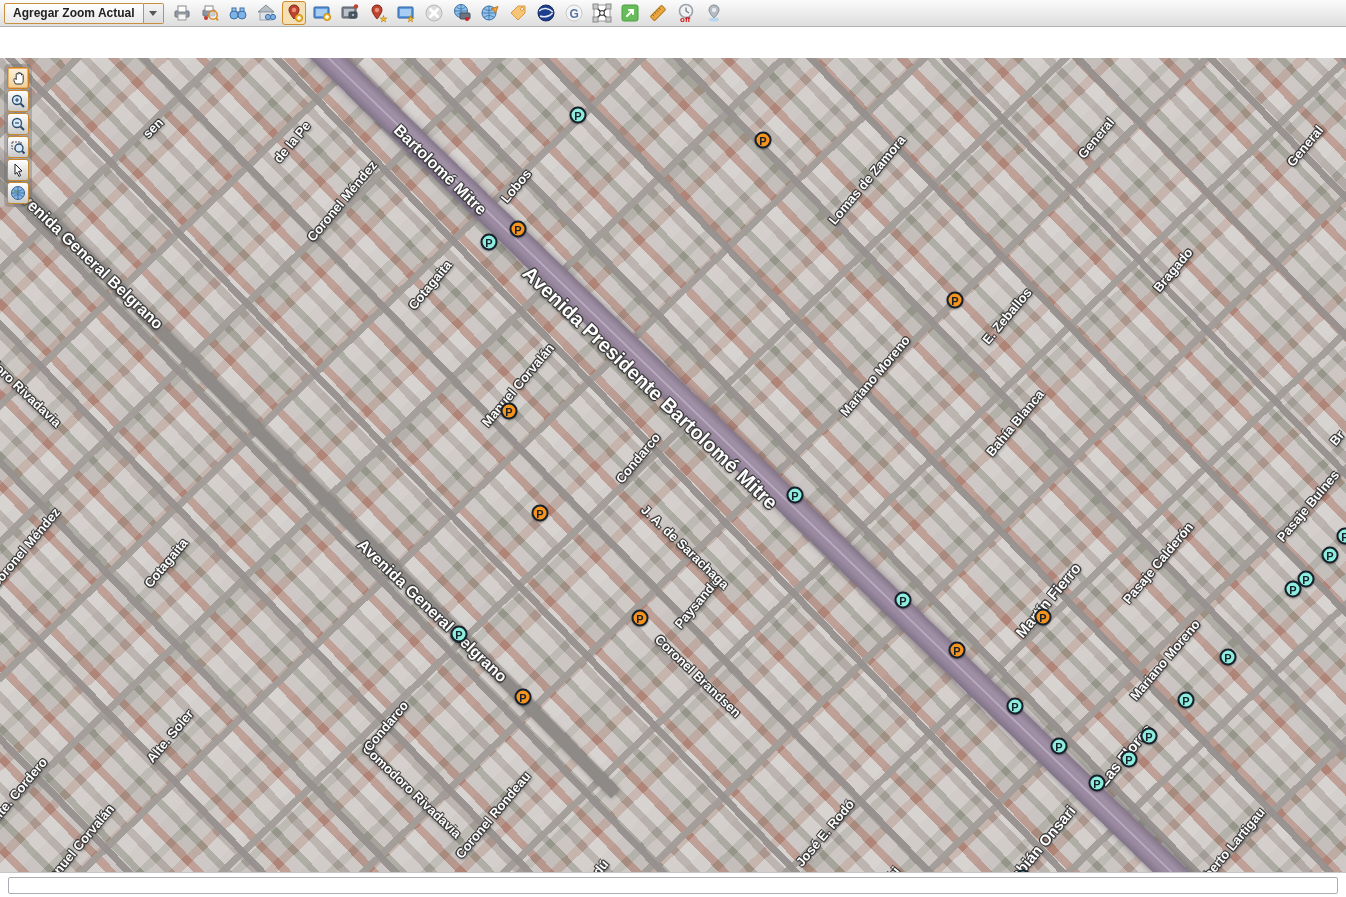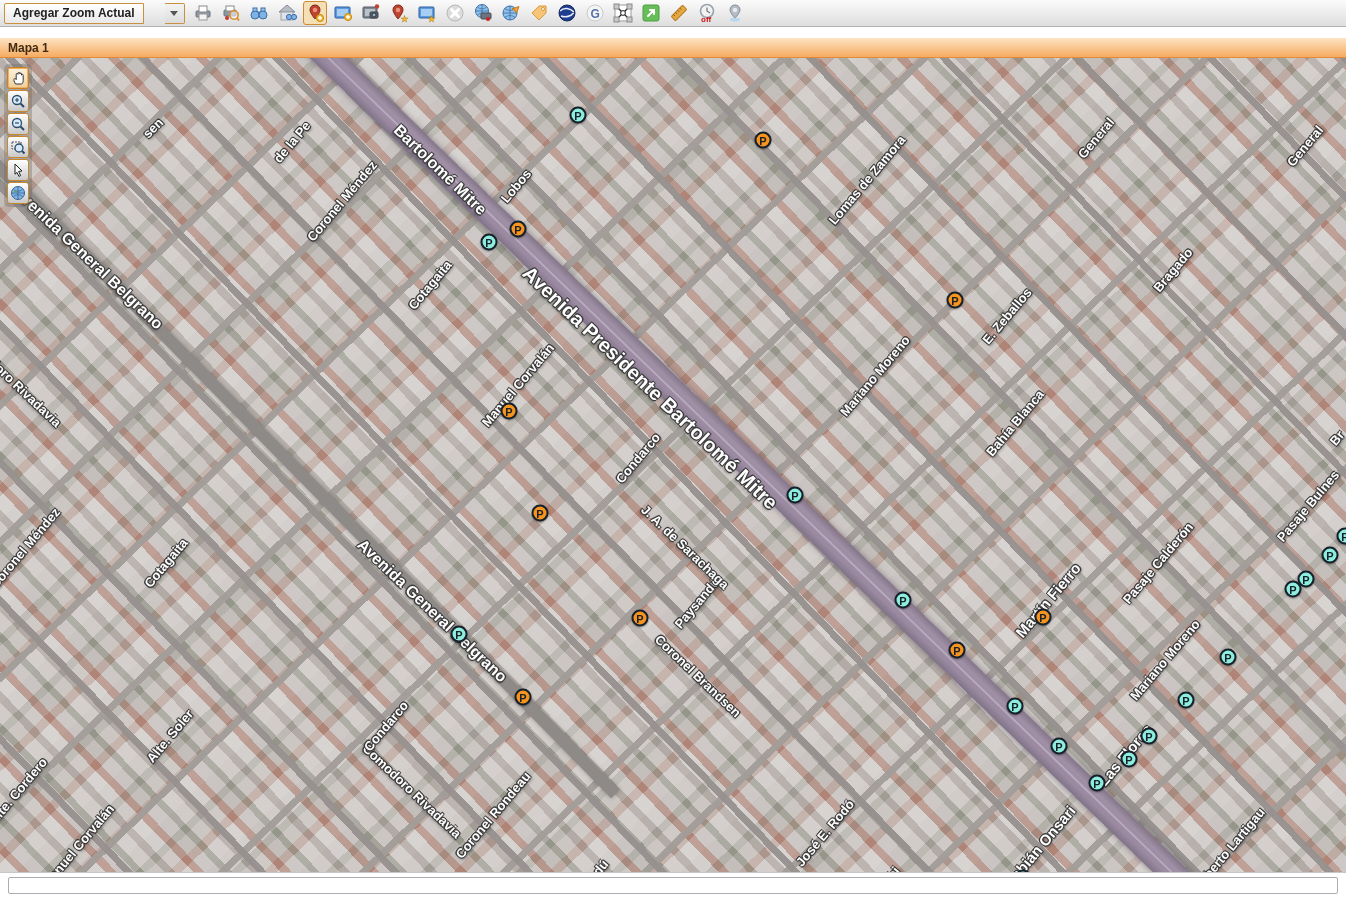--- a/index.html
+++ b/index.html
@@ -4,21 +4,21 @@
 <style>
   html,body{margin:0;padding:0;background:#fff;}
   *{box-sizing:border-box;}
   .app{position:relative;width:1346px;height:897px;overflow:hidden;
        font-family:"Liberation Sans",sans-serif;background:#fff;}
 
   
   .toolbar{position:absolute;left:0;top:0;width:1346px;height:27px;
     background:linear-gradient(#fbfbfb,#dedede);border-bottom:1px solid #b3b3b3;
     display:flex;align-items:center;}
-  .dropdown{display:flex;margin-left:4px;height:21px;cursor:pointer;gap:21px;}
+  .dropdown{display:flex;margin-left:4px;height:21px;cursor:pointer;}
   .dd-label{display:flex;align-items:center;padding:0 8px;font-size:12px;font-weight:bold;color:#222;
     background:linear-gradient(#ffffff,#e9e9e9);border:1px solid #c9913f;border-radius:2px 0 0 2px;}
   .dd-btn{width:20px;display:flex;align-items:center;justify-content:center;
     background:linear-gradient(#f4f4f4,#dcdcdc);border:1px solid #c9913f;border-left:none;border-radius:0 2px 2px 0;}
   .tri{width:0;height:0;border-left:4px solid transparent;border-right:4px solid transparent;border-top:5px solid #555;}
   .tb-icons{display:flex;align-items:center;margin-left:6px;}
   .tbbtn{width:24px;height:24px;margin-right:4px;border:none;background:transparent;padding:1px;
     display:flex;align-items:center;justify-content:center;cursor:pointer;border-radius:3px;}
   .tbbtn.active{background:#f5dfb5;border:1px solid #d08b2d;}
   .tbbtn svg{display:block;}
@@ -276,23 +276,20 @@
               <path d="M10 2 C13 2 15 4 15 7 C15 10 10 15 10 15 C10 15 5 10 5 7 C5 4 7 2 10 2 Z" fill="#b6bcc4" stroke="#878e97"></path>
               <circle cx="10" cy="7" r="2.2" fill="#e8ecf1"></circle>
             </svg>
           </span>
         </button>
       </div>
   </div>
 
   <div class="subbar"></div>
 
-  <div class="maptab">
-    <span>Mapa 1</span>
-  </div>
 
   <div class="map" id="map">
     <div class="road road-mitre"></div>
     <div class="road road-belgrano"></div>
     <div id="labels">
         <div class="street" style="left: 440px; top: 112px; font-size: 16px; transform: translate(-50%, -50%) rotate(44deg);">Bartolomé Mitre</div>
         <div class="street" style="left: 650px; top: 330px; font-size: 20px; transform: translate(-50%, -50%) rotate(43.5deg);">Avenida Presidente Bartolomé Mitre</div>
         <div class="street" style="left: 88px; top: 200px; font-size: 16px; transform: translate(-50%, -50%) rotate(43.5deg);">Avenida General Belgrano</div>
         <div class="street" style="left: 432px; top: 553px; font-size: 16px; transform: translate(-50%, -50%) rotate(43.5deg);">Avenida General Belgrano</div>
         <div class="street" style="left: 516px; top: 128px; font-size: 13px; transform: translate(-50%, -50%) rotate(-50deg);">Lobos</div>

